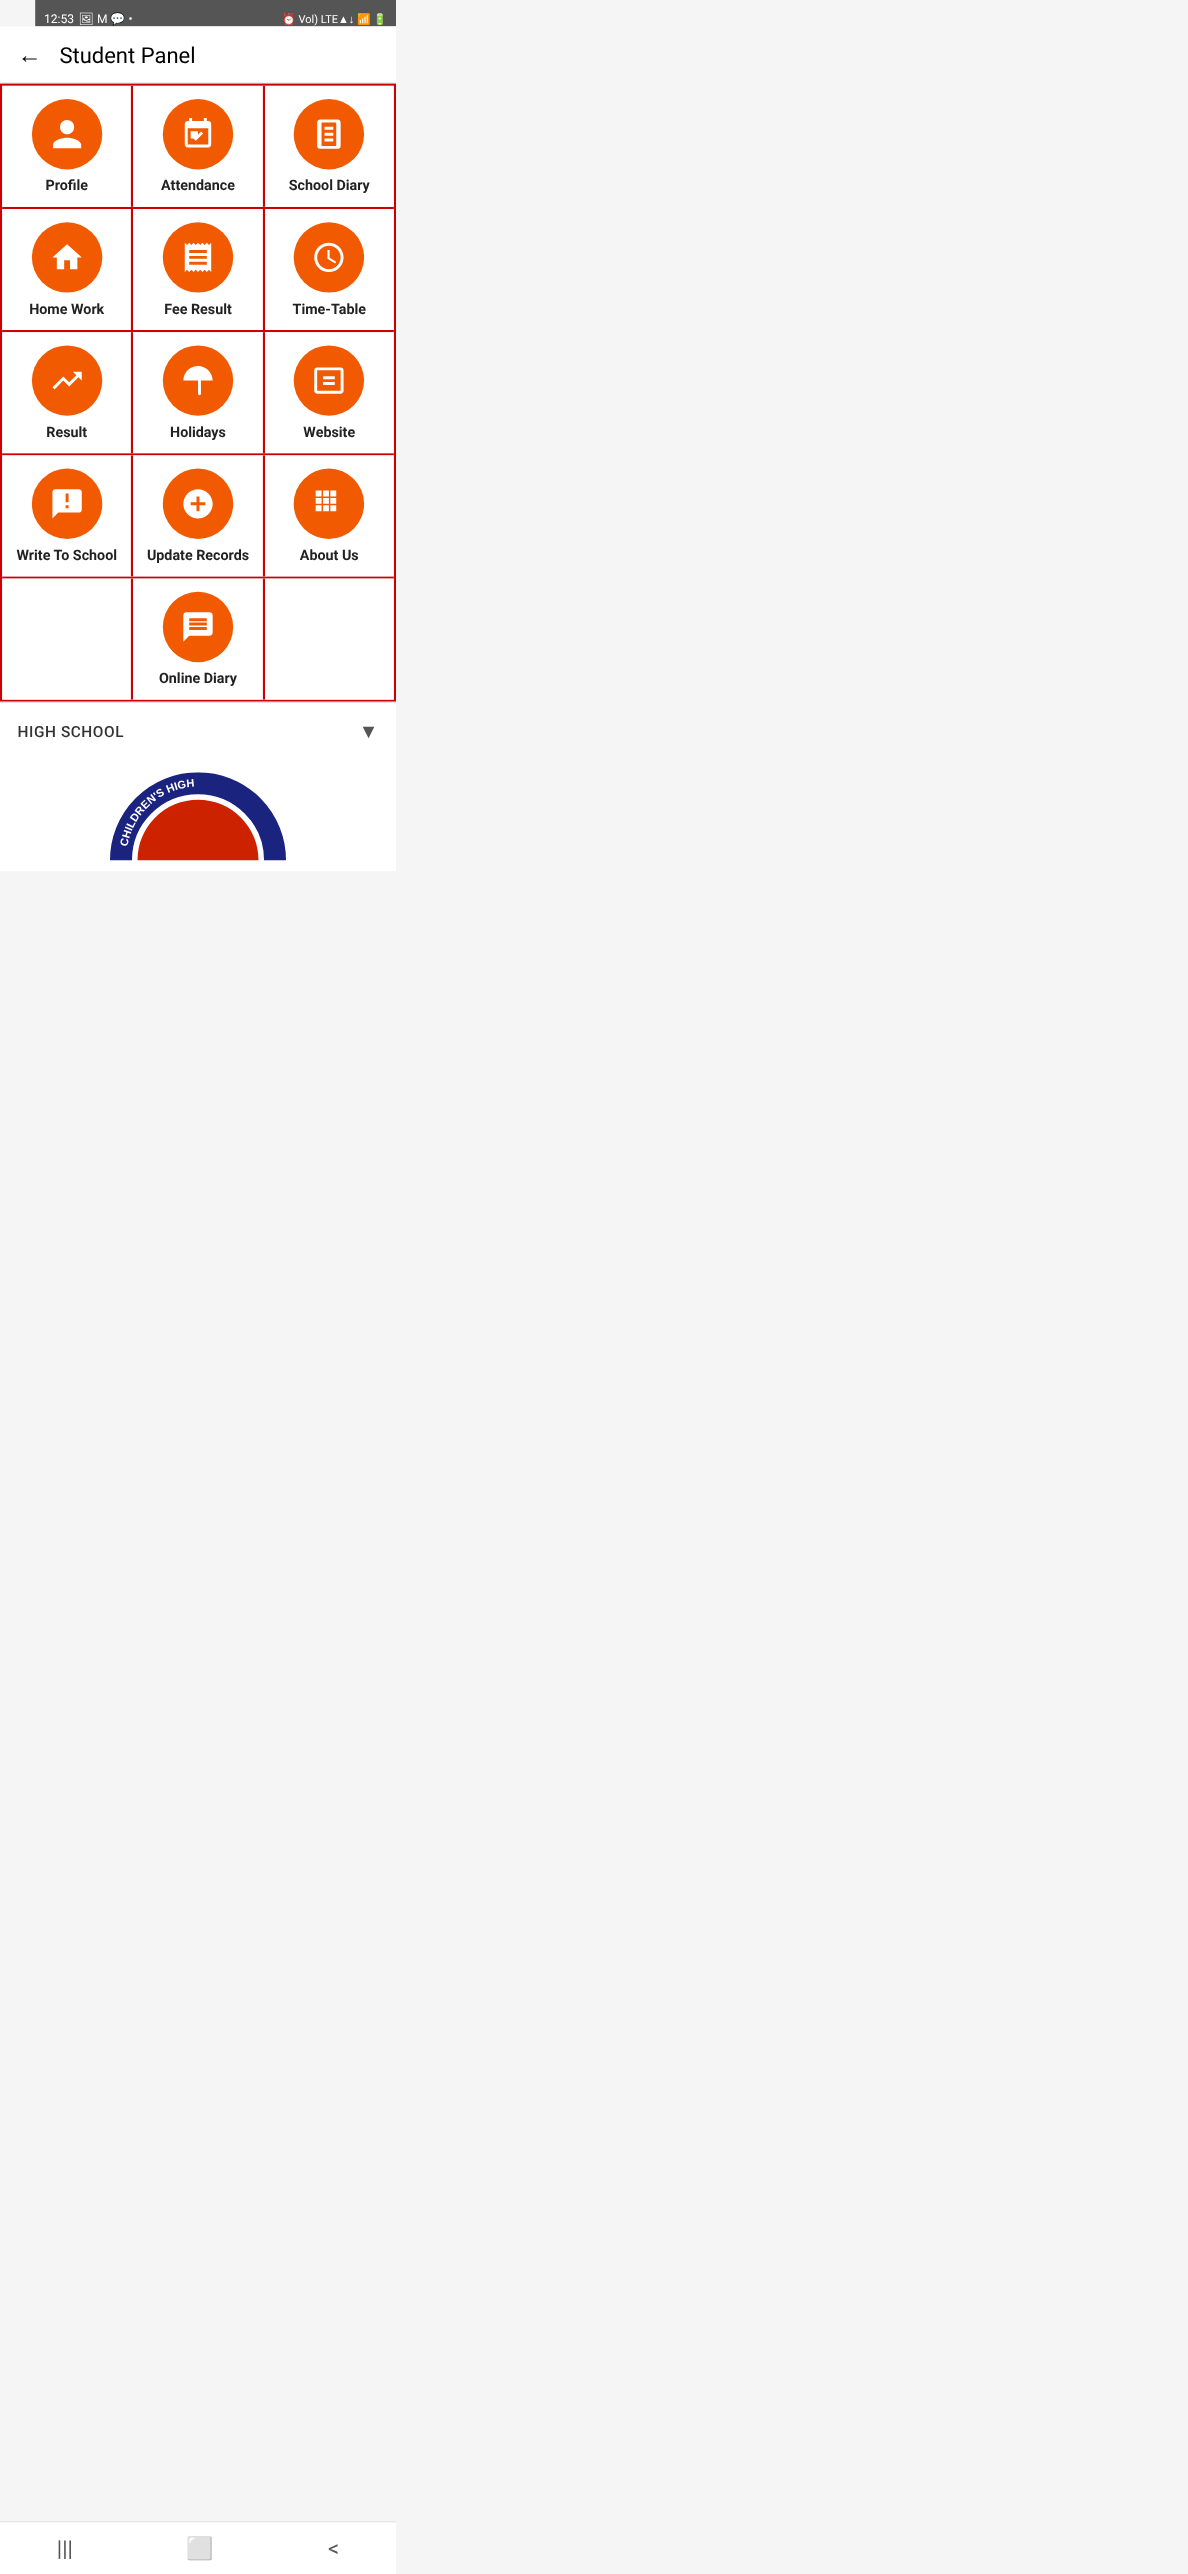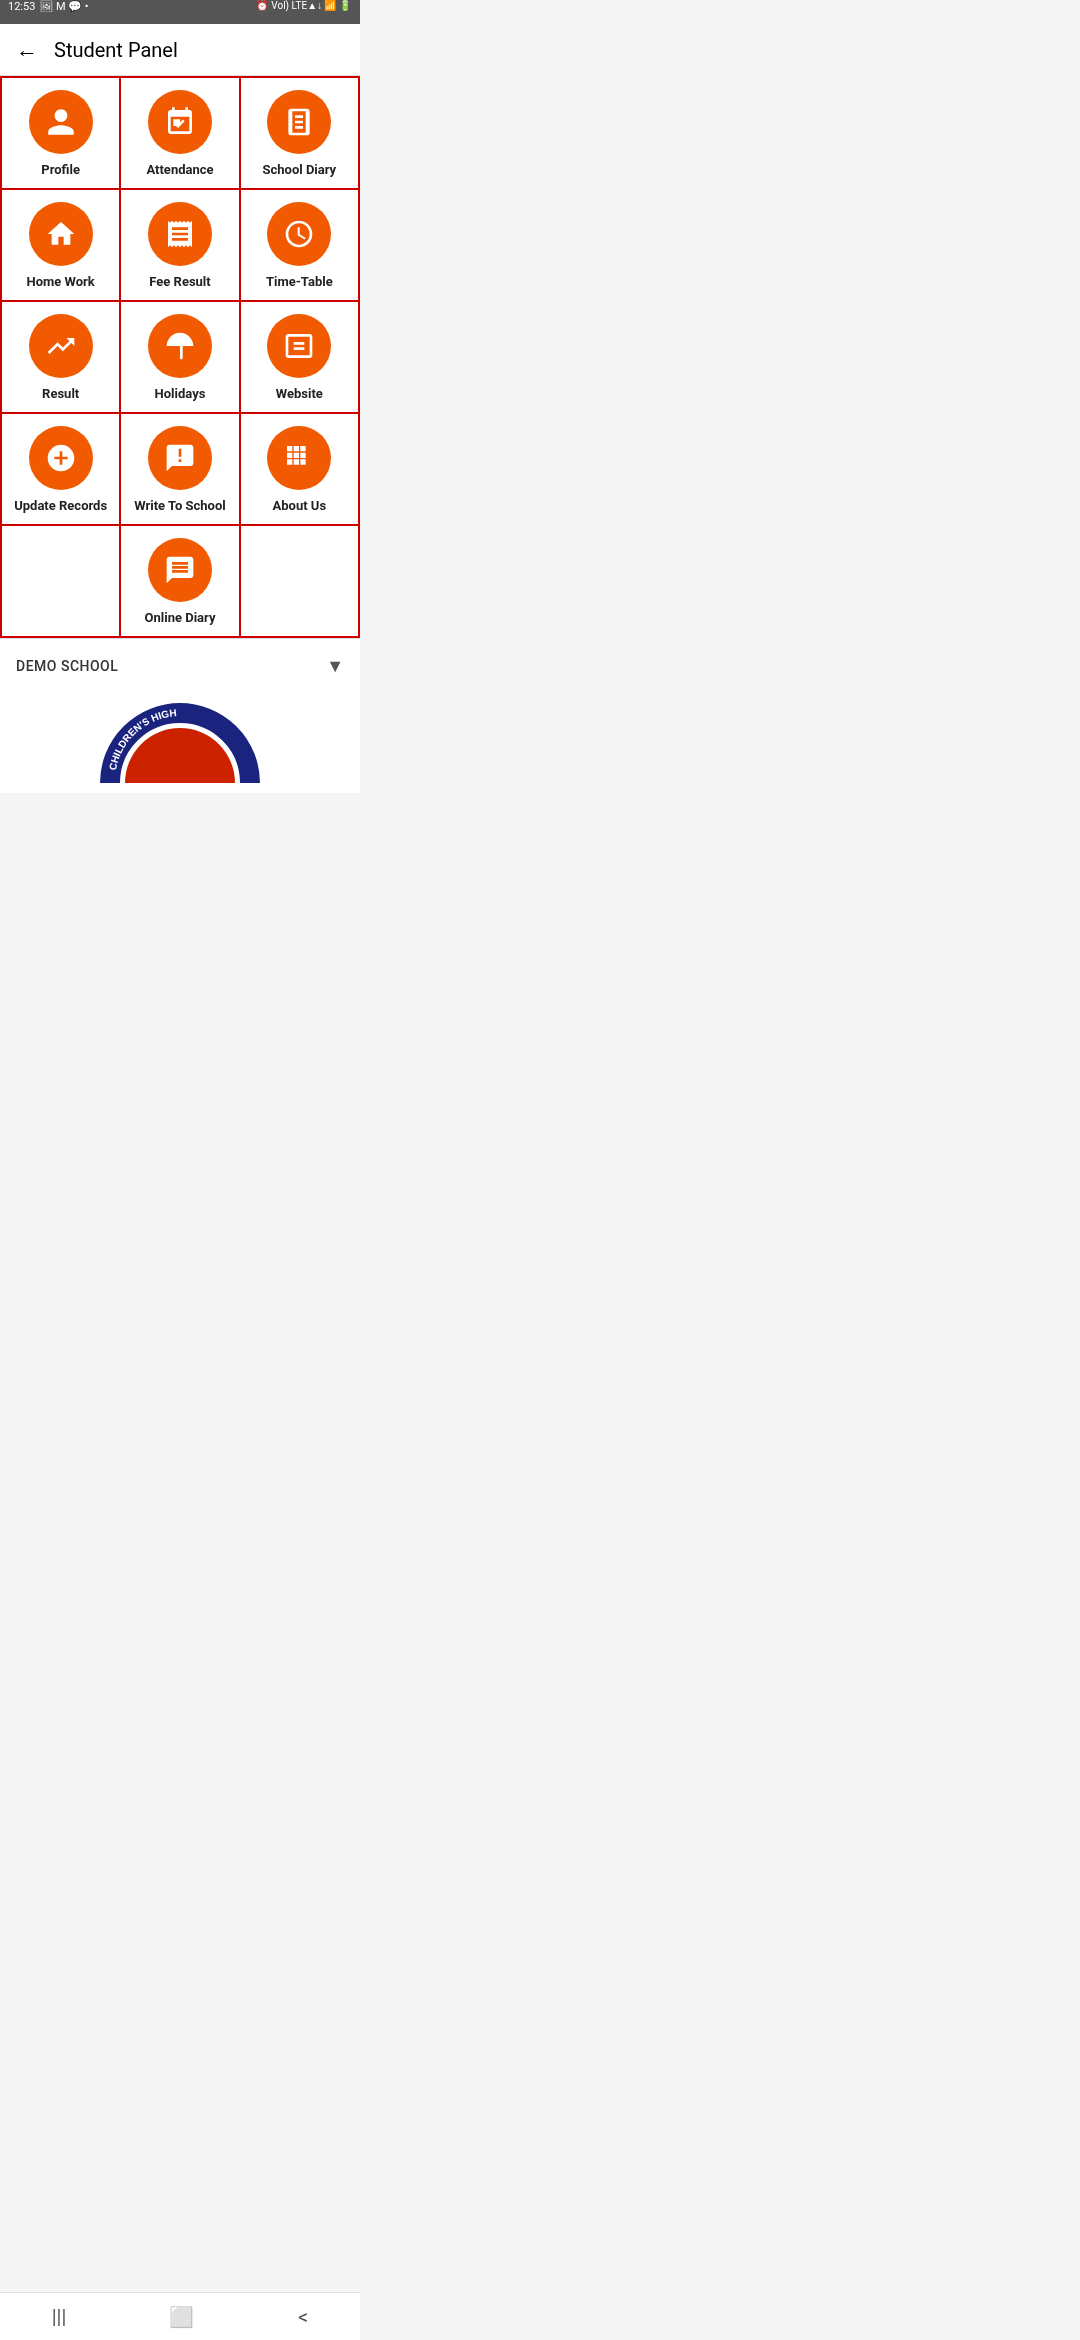--- a/index.html
+++ b/index.html
@@ -13,23 +13,24 @@
       overflow-x: hidden;
     }
 
     
     .status-bar {
       background: #555;
       color: white;
       font-size: 11px;
       height: 24px;
       display: flex;
-      align-items: flex-start;
+      align-items: flex-end;
       justify-content: space-between;
       padding: 0 8px;
+      margin-left: 32px;
     }
     .status-left { display: flex; align-items: center; gap: 4px; }
     .status-right { display: flex; align-items: center; gap: 4px; font-size: 10px; }
 
     
     .header {
       background: white;
       height: 52px;
       display: flex;
       align-items: center;
@@ -255,36 +256,36 @@
           </svg>
       </div>
       <span class="cell-label">Website</span>
     </div>
   </div>
 
   <div class="grid-row">
     <div class="grid-cell">
       <div class="icon-circle">
         <svg viewBox="0 0 24 24">
+            <path d="M20 2H4c-1.1 0-2 .9-2 2v18l4-4h14c1.1 0 2-.9 2-2V4c0-1.1-.9-2-2-2zm-7 9h-2V5h2v6zm0 4h-2v-2h2v2z"></path>
+          </svg>
+      </div>
+      <span class="cell-label">Write To School</span>
+    </div>
+    <div class="grid-cell">
+      <div class="icon-circle">
+        <svg viewBox="0 0 24 24">
             <path d="M12 2C6.48 2 2 6.48 2 12s4.48 10 10 10 10-4.48 10-10S17.52 2 12 2zm5 11h-4v4h-2v-4H7v-2h4V7h2v4h4v2z"></path>
           </svg>
       </div>
       <span class="cell-label">Update Records</span>
     </div>
     <div class="grid-cell">
       <div class="icon-circle">
         <svg viewBox="0 0 24 24">
-            <path d="M20 2H4c-1.1 0-2 .9-2 2v18l4-4h14c1.1 0 2-.9 2-2V4c0-1.1-.9-2-2-2zm-7 9h-2V5h2v6zm0 4h-2v-2h2v2z"></path>
-          </svg>
-      </div>
-      <span class="cell-label">Write To School</span>
-    </div>
-    <div class="grid-cell">
-      <div class="icon-circle">
-        <svg viewBox="0 0 24 24">
             <path d="M3 3h4v4H3zm0 5h4v4H3zm0 5h4v4H3zm5-10h4v4H8zm0 5h4v4H8zm0 5h4v4H8zm5-10h4v4h-4zm0 5h4v4h-4zm0 5h4v4h-4z"></path>
           </svg>
       </div>
       <span class="cell-label">About Us</span>
     </div>
   </div>
 
   <div class="grid-row">
     <div class="grid-cell empty"></div>
     <div class="grid-cell">
@@ -294,21 +295,21 @@
           </svg>
       </div>
       <span class="cell-label">Online Diary</span>
     </div>
     <div class="grid-cell empty"></div>
   </div>
 
 </div>
 
 <div class="school-selector">
-  <span class="school-name">DEMO SCHOOL</span>
+  <span class="school-name">HIGH SCHOOL</span>
   <span class="dropdown-arrow">▼</span>
 </div>
 
 <div class="logo-area">
   <svg width="160" height="90" viewBox="0 0 160 90">
 
     <path d="M 10 80 A 70 70 0 0 1 150 80" fill="none" stroke="#1a237e" stroke-width="20"></path>
 
     <path d="M 25 80 A 55 55 0 0 1 135 80" fill="#cc2200" stroke="none"></path>
 

